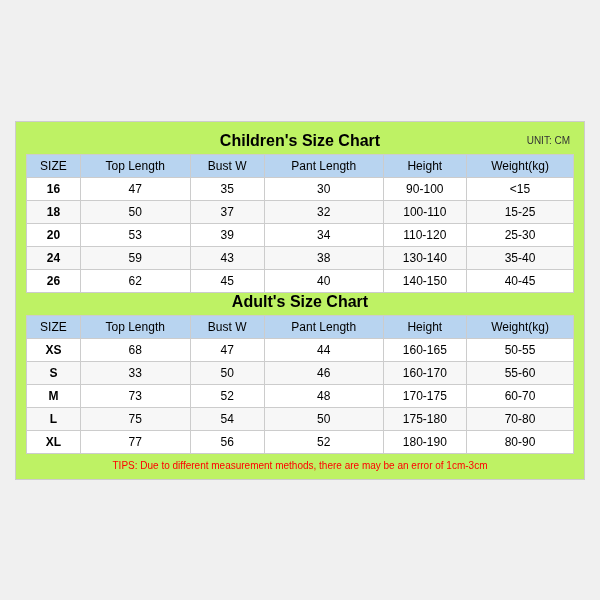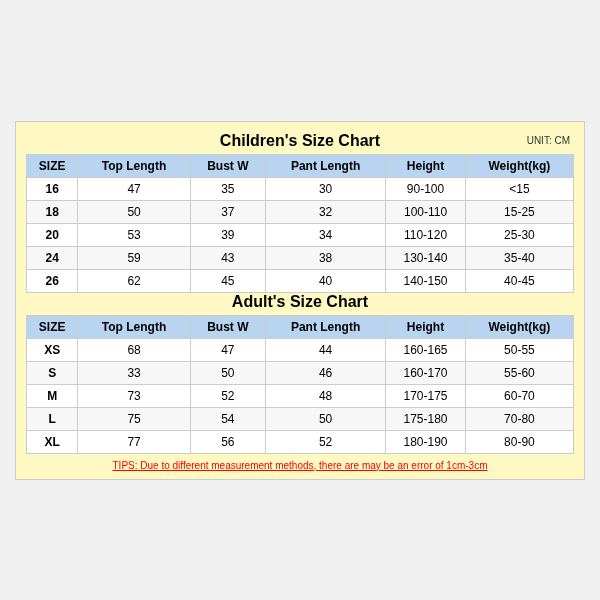--- a/index.html
+++ b/index.html
@@ -6,21 +6,21 @@
     body {
       background: #f0f0f0;
       display: flex;
       justify-content: center;
       align-items: center;
       width: 600px;
       height: 600px;
       font-family: Arial, sans-serif;
     }
     .chart-container {
-      background: #fef9c3;
+      background: #bef264;
       border: 1px solid #ccc;
       width: 570px;
       padding: 10px 10px 8px 10px;
     }
     .section-title-row {
       display: flex;
       align-items: center;
       justify-content: center;
       position: relative;
       margin-bottom: 4px;
@@ -41,40 +41,39 @@
       border-collapse: collapse;
       font-size: 12px;
     }
     table th, table td {
       border: 1px solid #ccc;
       text-align: center;
       padding: 4px 2px;
     }
     thead th {
       background-color: #b8d4f0;
-      font-weight: bold;
+      font-weight: normal;
       font-size: 12px;
     }
     tbody tr td:first-child {
       font-weight: bold;
     }
     tbody tr:nth-child(odd) td {
       background-color: #fff;
     }
     tbody tr:nth-child(even) td {
       background-color: #f7f7f7;
     }
     .adult-section {
     }
     .tips {
       font-size: 10px;
       color: red;
       text-align: center;
       margin-top: 6px;
-      text-decoration: underline;
     }
   </style>
 </head>
 <body>
 
 <div class="chart-container">
 
   <div class="section-title-row">
     <span class="section-title">Children's Size Chart</span>
     <span class="unit-label">UNIT: CM</span>

